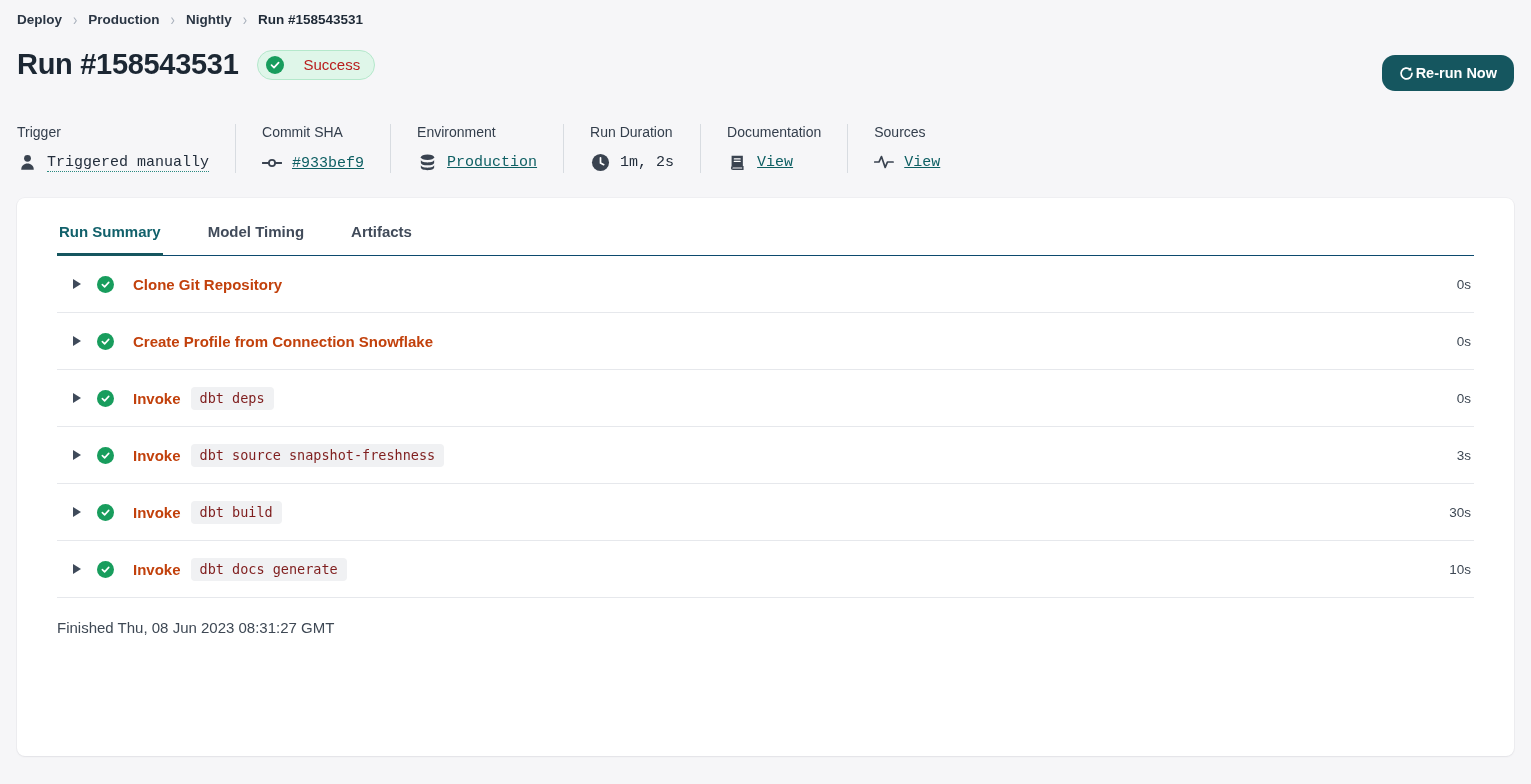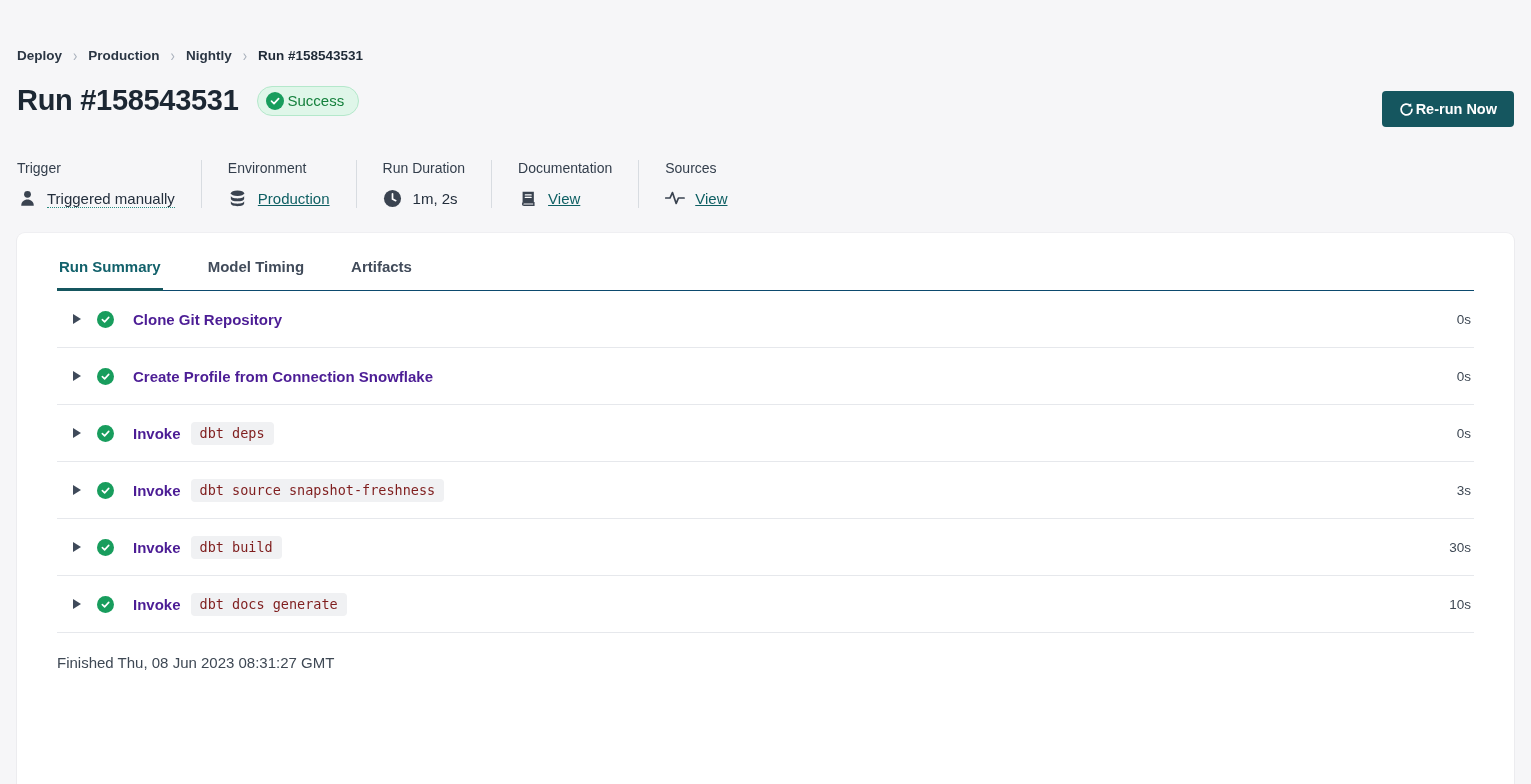--- a/index.html
+++ b/index.html
@@ -6,53 +6,53 @@
   html, body { width: 1531px; height: 784px; }
   body {
     font-family: "Liberation Sans", sans-serif;
     background: #f6f6f8;
     color: #232e3c;
     overflow: hidden;
   }
   .page { padding: 10px 17px 0 17px; }
 
   
-  .breadcrumb { display: flex; align-items: center; gap: 11px; font-size: 13.5px; font-weight: 700; color: #2b3644; height: 18px; margin-top: 36px; }
+  .breadcrumb { display: flex; align-items: center; gap: 11px; font-size: 13.5px; font-weight: 700; color: #2b3644; height: 18px; }
   .breadcrumb a { color: #2b3644; text-decoration: none; cursor: pointer; }
   .crumb-sep { color: #aab2bd; font-weight: 400; font-size: 13px; transform: scaleY(1.3); display:inline-block; }
   .crumb-current { color: #1f2a37; }
 
   
   .header-row { display: flex; align-items: flex-start; justify-content: space-between; margin-top: 20px; }
   .title-group { display: flex; align-items: center; gap: 18px; }
   .page-title { font-size: 29px; font-weight: 700; color: #1c2733; letter-spacing: -0.3px; }
   .status-badge {
-    display: inline-flex; align-items: center; gap: 4px;
+    display: inline-flex; align-items: center; gap: 20px;
     background: #dff6e9; border: 1px solid #b4e8cb; border-radius: 16px;
-    padding: 5px 14px 5px 8px; font-size: 15px; color: #15803d; font-weight: 400;
+    padding: 5px 14px 5px 8px; font-size: 15px; color: #b91c1c; font-weight: 400;
   }
   .badge-check { width: 18px; height: 18px; border-radius: 50%; background: #189d5d; display: inline-flex; align-items: center; justify-content: center; }
   .badge-check svg { display: block; }
   .rerun-btn {
     display: inline-flex; align-items: center; gap: 2px;
-    background: #15565f; color: #fff; border: none; border-radius: 4px;
+    background: #15565f; color: #fff; border: none; border-radius: 13px;
     padding: 10px 17px; font-size: 14.5px; font-weight: 600; cursor: pointer;
     font-family: "Liberation Sans", sans-serif; margin-top: 7px;
   }
   .triggered-line { margin-top: 14px; font-size: 13.5px; color: #3d4754; }
 
   
   .meta-row { display: flex; margin-top: 33px; }
   .meta-item { padding: 0 26px; border-right: 1px solid #d8dce1; }
   .meta-item:first-child { padding-left: 0; }
   .meta-item:last-child { border-right: none; }
   .meta-label { font-size: 14px; color: #333e4c; margin-bottom: 13px; }
   .meta-value { display: flex; align-items: center; gap: 10px; font-size: 15px; color: #232e3c; }
   .meta-value .icon { display: inline-flex; width: 20px; justify-content: center; }
-  .meta-value a { color: #0e5f63; }
+  .meta-value a { color: #0e5f63; font-family: Liberation Mono, monospace; }
   .meta-value a.link { text-decoration: underline; cursor: pointer; }
   .meta-value a.dotted { color: #232e3c; text-decoration: none; border-bottom: 1.5px dotted #2a8a80; cursor: help; }
   .meta-value .plain { color: #232e3c; }
 
   
   .card {
     background: #fff; border-radius: 8px; margin-top: 25px;
     box-shadow: 0 1px 2px rgba(30,40,50,0.06), 0 0 0 1px rgba(30,40,50,0.03);
     padding: 0 40px; height: 558px;
   }
@@ -69,21 +69,21 @@
   .queue-title { font-size: 15px; font-weight: 700; color: #212b36; }
   .queue-link { display: inline-block; margin-top: 6px; font-size: 13px; color: #3f4854; text-decoration: underline; cursor: pointer; }
 
   
   .step-row { display: flex; align-items: center; height: 57px; border-bottom: 1px solid #e6e8ec; }
   .caret {
     width: 0; height: 0; margin-left: 16px; cursor: pointer;
     border-left: 8px solid #3f4a5a; border-top: 5.5px solid transparent; border-bottom: 5.5px solid transparent;
   }
   .check-circle { width: 17px; height: 17px; border-radius: 50%; background: #189d5d; display: inline-flex; align-items: center; justify-content: center; margin-left: 16px; flex: none; }
-  .step-name { margin-left: 19px; font-size: 15px; font-weight: 700; color: #4c1d95; }
+  .step-name { margin-left: 19px; font-size: 15px; font-weight: 700; color: #c2410c; }
   .step-cmd {
     margin-left: 10px; font-family: "DejaVu Sans Mono", "Liberation Mono", monospace;
     font-size: 13.5px; color: #7f1d1d; background: #f0f1f3; border-radius: 4px; padding: 3px 9px 4px 9px;
   }
   .step-duration { margin-left: auto; font-size: 13.5px; color: #3e4854; padding-right: 3px; }
 
   
   .card-footer { padding: 21px 0; font-size: 15px; color: #3e4854; }
 
   .icon svg, .queue-icon svg { display: block; }
@@ -135,20 +135,32 @@
       <span class="icon">
             <svg width="19" height="19" viewBox="0 0 20 20">
               <circle cx="10" cy="5.6" r="3.6" fill="#3a4350"></circle>
               <path d="M3.4 17.5 C3.4 13.4 6.3 11 10 11 C13.7 11 16.6 13.4 16.6 17.5 Z" fill="#3a4350"></path>
             </svg>
           </span>
       <a class="dotted">Triggered manually</a>
     </div>
   </div>
 
+  <div class="meta-item">
+    <div class="meta-label">Commit SHA</div>
+    <div class="meta-value">
+      <span class="icon">
+            <svg width="20" height="20" viewBox="0 0 20 20">
+              <circle cx="10" cy="10" r="3.1" fill="none" stroke="#3a4350" stroke-width="1.8"></circle>
+              <path d="M0.5 10 H6.6 M13.4 10 H19.5" stroke="#3a4350" stroke-width="1.8" stroke-linecap="round"></path>
+            </svg>
+          </span>
+      <a class="link">#933bef9</a>
+    </div>
+  </div>
 
   <div class="meta-item">
     <div class="meta-label">Environment</div>
     <div class="meta-value">
       <span class="icon">
             <svg width="19" height="19" viewBox="0 0 20 20">
               <ellipse cx="10" cy="4.4" rx="7" ry="2.9" fill="#3a4350"></ellipse>
               <path d="M3 7.2 C3 8.8 6.1 10 10 10 C13.9 10 17 8.8 17 7.2 V10.2 C17 11.8 13.9 13 10 13 C6.1 13 3 11.8 3 10.2 Z" fill="#3a4350"></path>
               <path d="M3 12.6 C3 14.2 6.1 15.4 10 15.4 C13.9 15.4 17 14.2 17 12.6 V15.3 C17 16.9 13.9 18.1 10 18.1 C6.1 18.1 3 16.9 3 15.3 Z" fill="#3a4350"></path>
             </svg>

